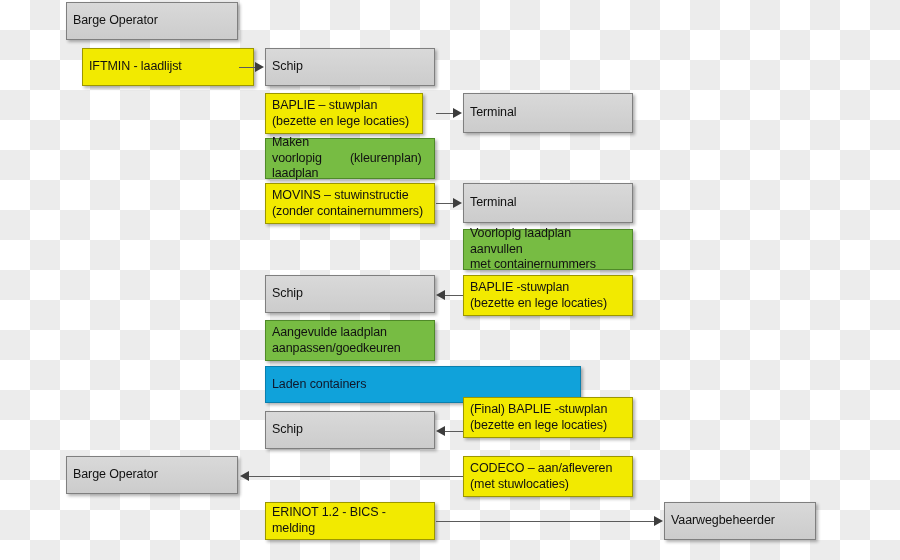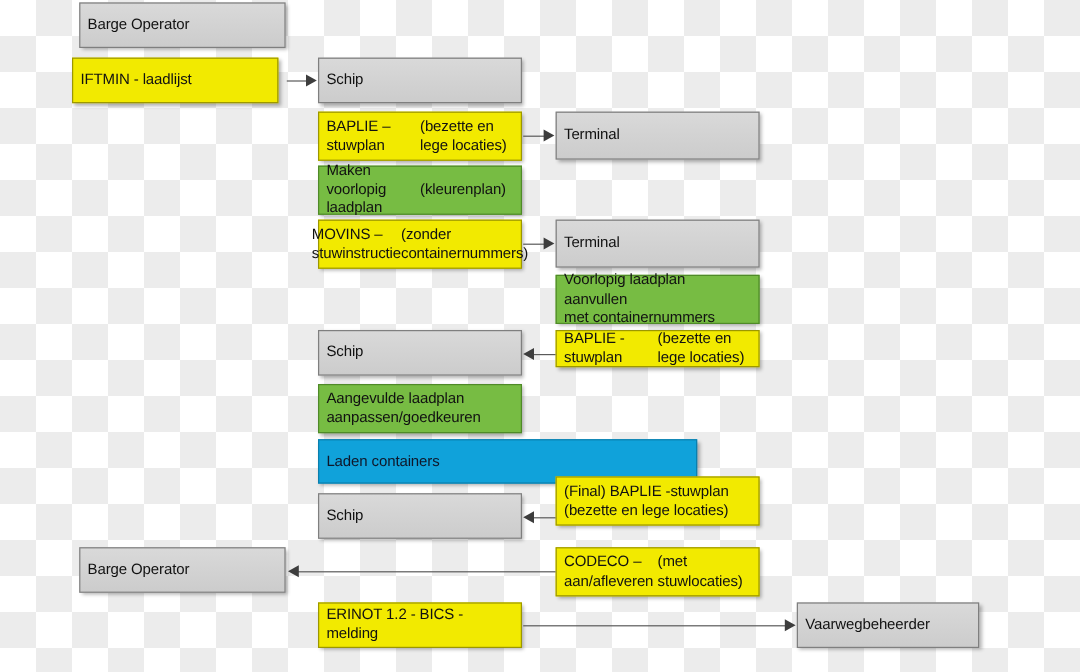--- a/index.html
+++ b/index.html
@@ -81,39 +81,39 @@
 </style>
 </head>
 <body>
 
 <div id="canvas">
 
   <div class="node grey" style="left:66px; top:2px; width:172px; height:38px;">
     <span>Barge Operator</span>
   </div>
 
-  <div class="node yellow" style="left:60px; top:48px; width:172px; height:38px;">
+  <div class="node yellow" style="left:82px; top:48px; width:172px; height:38px;">
     <span>IFTMIN - laadlijst</span>
   </div>
 
   <div class="node grey" style="left:265px; top:48px; width:170px; height:38px;">
     <span>Schip</span>
   </div>
 
-  <div class="node yellow" style="left:265px; top:93px; width:170px; height:41px; justify-content:center;">
+  <div class="node yellow" style="left:265px; top:93px; width:158px; height:41px; flex-direction:column; justify-content:center;">
     <span>BAPLIE – stuwplan</span>
     <span>(bezette en lege locaties)</span>
   </div>
 
   <div class="node green" style="left:265px; top:138px; width:170px; height:41px; flex-direction:row; justify-content:center;">
     <span>Maken voorlopig laadplan</span>
     <span>(kleurenplan)</span>
   </div>
 
-  <div class="node yellow" style="left:265px; top:183px; width:170px; height:41px; flex-direction:row; justify-content:center;">
+  <div class="node yellow" style="left:265px; top:183px; width:170px; height:41px; flex-direction:column; justify-content:center;">
     <span>MOVINS – stuwinstructie</span>
     <span>(zonder containernummers)</span>
   </div>
 
   <div class="node grey" style="left:265px; top:275px; width:170px; height:38px;">
     <span>Schip</span>
   </div>
 
   <div class="node green" style="left:265px; top:320px; width:170px; height:41px; flex-direction:column; justify-content:center;">
     <span>Aangevulde laadplan</span>
@@ -142,31 +142,31 @@
 
   <div class="node grey" style="left:463px; top:183px; width:170px; height:40px;">
     <span>Terminal</span>
   </div>
 
   <div class="node green" style="left:463px; top:229px; width:170px; height:41px; flex-direction:column; justify-content:center;">
     <span>Voorlopig laadplan aanvullen</span>
     <span>met containernummers</span>
   </div>
 
-  <div class="node yellow" style="left:463px; top:275px; width:170px; height:31px; justify-content:center;">
+  <div class="node yellow" style="left:463px; top:275px; width:170px; height:41px; flex-direction:column; justify-content:center;">
     <span>BAPLIE -stuwplan</span>
     <span>(bezette en lege locaties)</span>
   </div>
 
   <div class="node yellow" style="left:463px; top:397px; width:170px; height:41px; flex-direction:column; justify-content:center;">
     <span>(Final) BAPLIE -stuwplan</span>
     <span>(bezette en lege locaties)</span>
   </div>
 
-  <div class="node yellow" style="left:463px; top:456px; width:170px; height:41px; flex-direction:row; justify-content:center;">
+  <div class="node yellow" style="left:463px; top:456px; width:170px; height:41px; flex-direction:column; justify-content:center;">
     <span>CODECO – aan/afleveren</span>
     <span>(met stuwlocaties)</span>
   </div>
 
   <div class="node grey" style="left:664px; top:502px; width:152px; height:38px;">
     <span>Vaarwegbeheerder</span>
   </div>
 
   <div class="connector" style="left:239px; top:67px; width:18px;"></div>
   <div class="arrowhead arrow-right" style="left:255px; top:62px;"></div>

